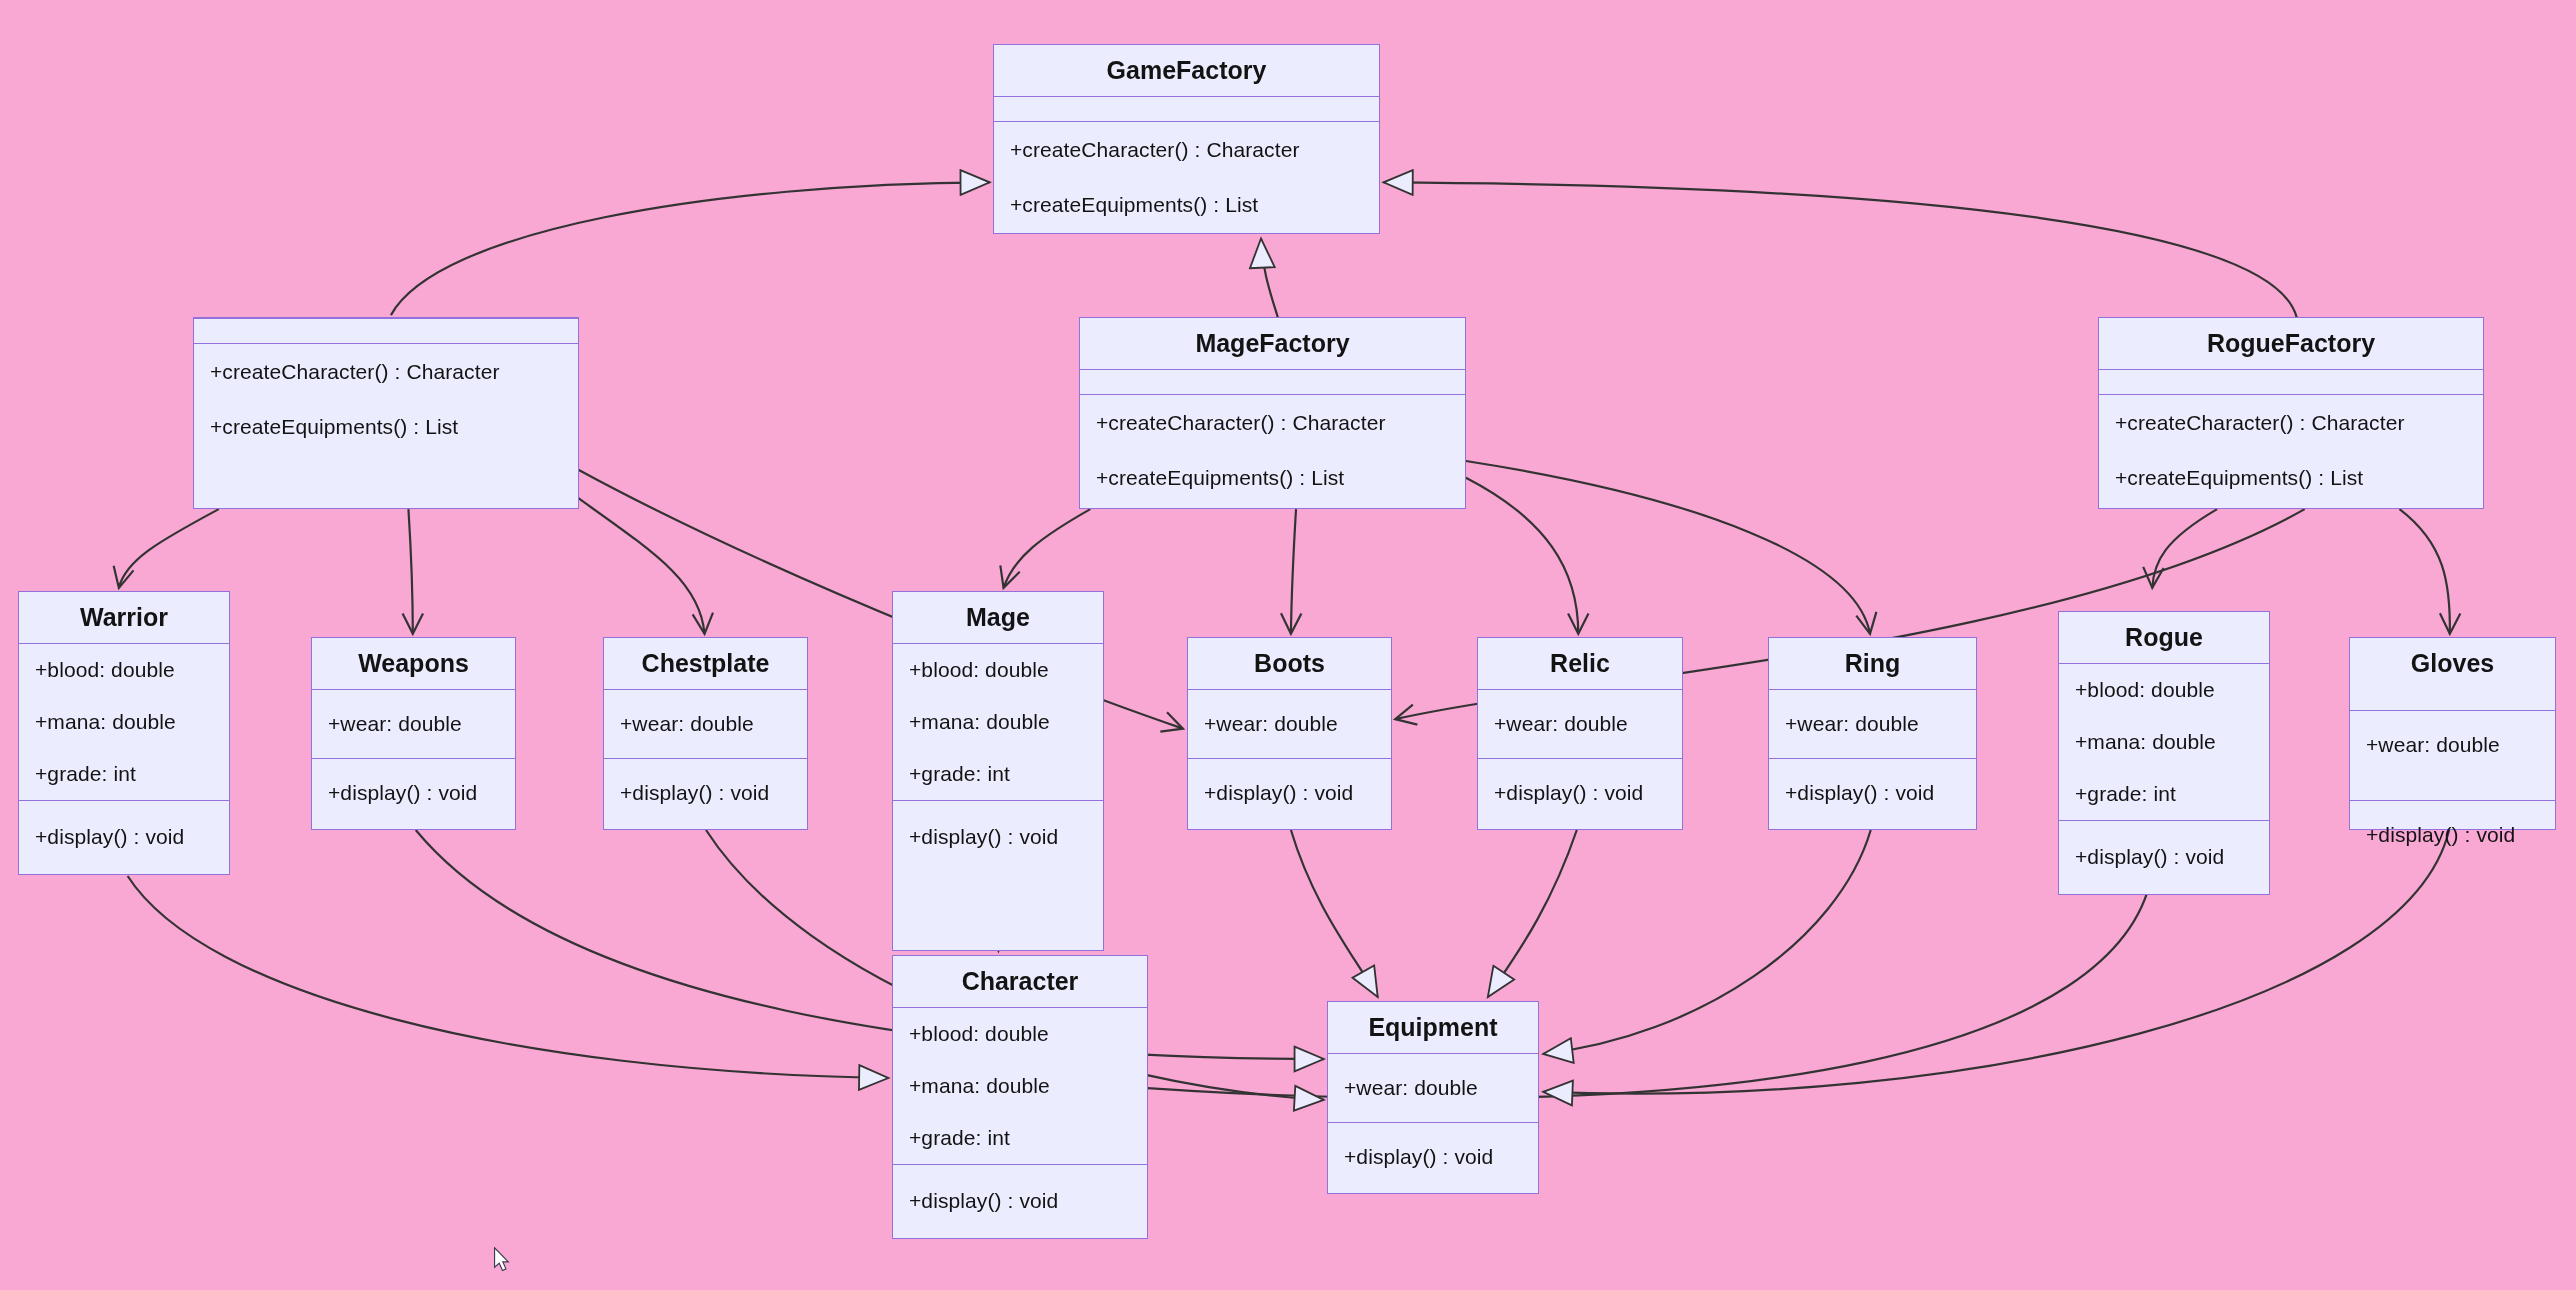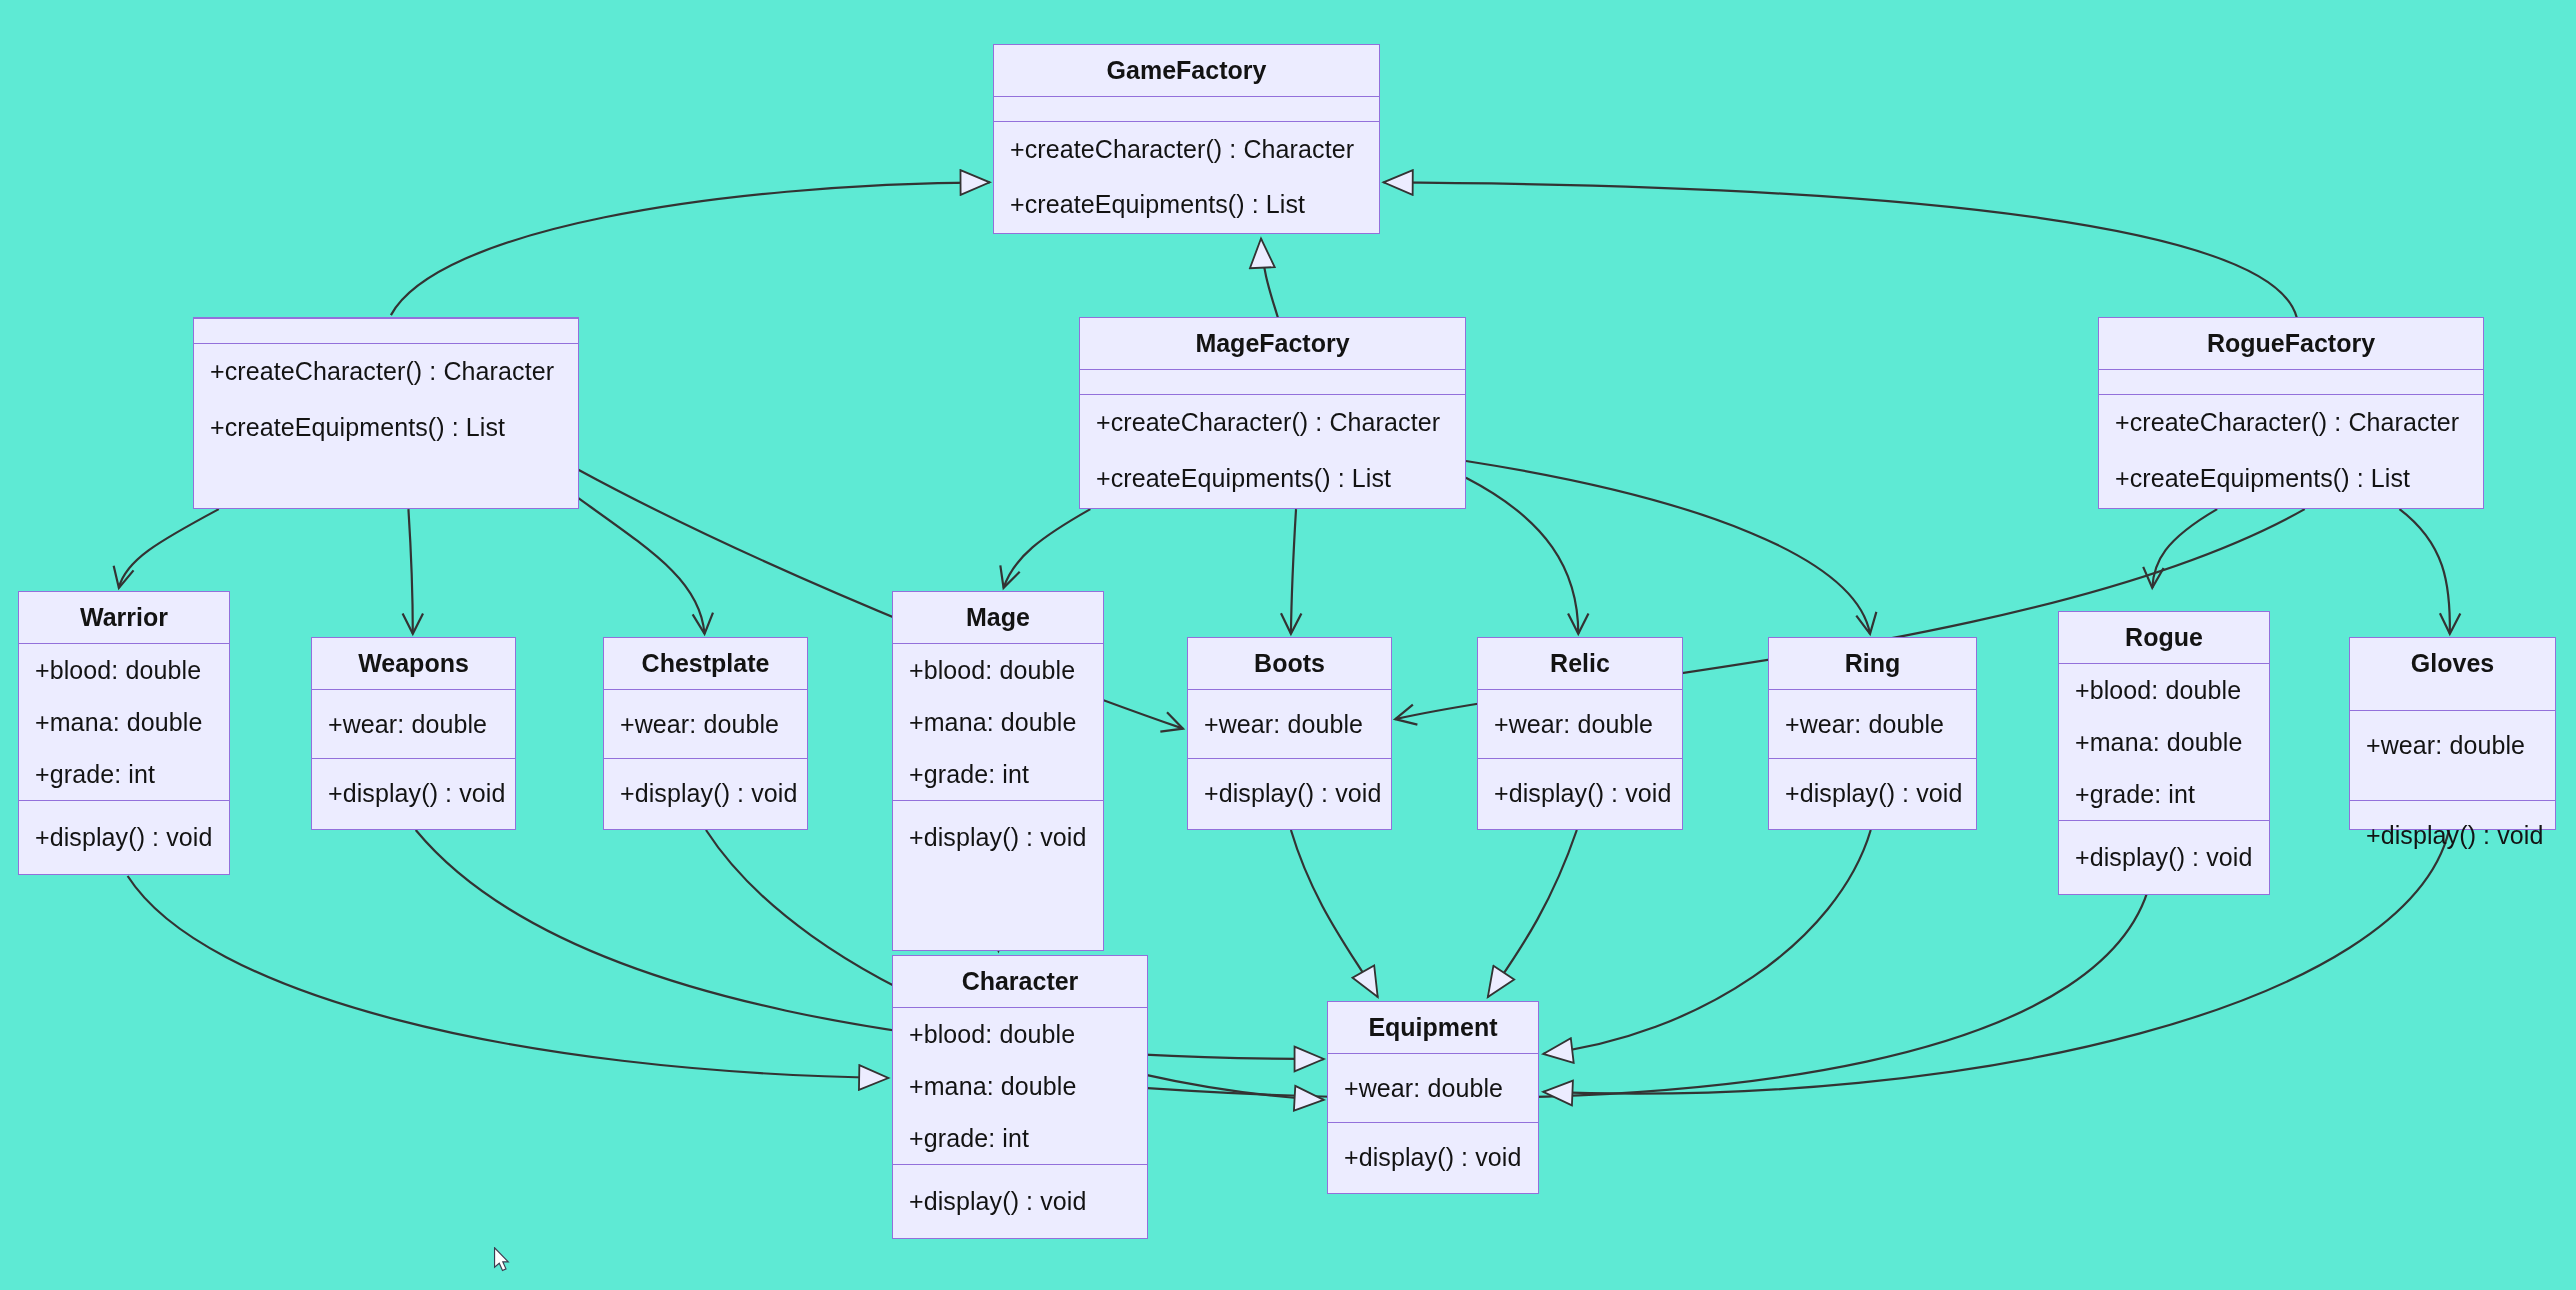--- a/index.html
+++ b/index.html
@@ -1,19 +1,19 @@
 <!DOCTYPE html>
 <html style="font-size:11.7px"><head>
 <meta charset="utf-8">
 <style>
   html,body{margin:0;padding:0;background:#ffffff;}
   .stage{
     position:relative;
     width:2576px;height:1291px;
-    background:#5eead4;
+    background:#f9a8d4;
     font-family:"Liberation Sans","DejaVu Sans",sans-serif;
     overflow:hidden;
   }
   svg.edge-layer{position:absolute;left:0;top:0;width:2576px;height:1291px;}
   .edge{fill:none;stroke:#333333;stroke-width:3px;}
   .cls{
     position:absolute;
     background:#ECECFF;
     border:1.8px solid #9370DB;
     box-sizing:border-box;
@@ -23,21 +23,21 @@
   .cls .title{
     font-weight:bold;
     font-size:25px;
     display:flex;align-items:center;justify-content:center;
     flex:0 0 auto;
   }
   .cls .section{
     border-top:1.5px solid #9370DB;
     display:flex;flex-direction:column;justify-content:space-around;
     padding:0 16px;
-    font-size:25px;
+    font-size:21px;
     flex:0 0 auto;
     box-sizing:border-box;
   }
   .cls .member{white-space:nowrap;letter-spacing:0.1px;}
   .cursor{position:absolute;}
 </style>
 </head>
 <body>
 
 <div class="stage">

